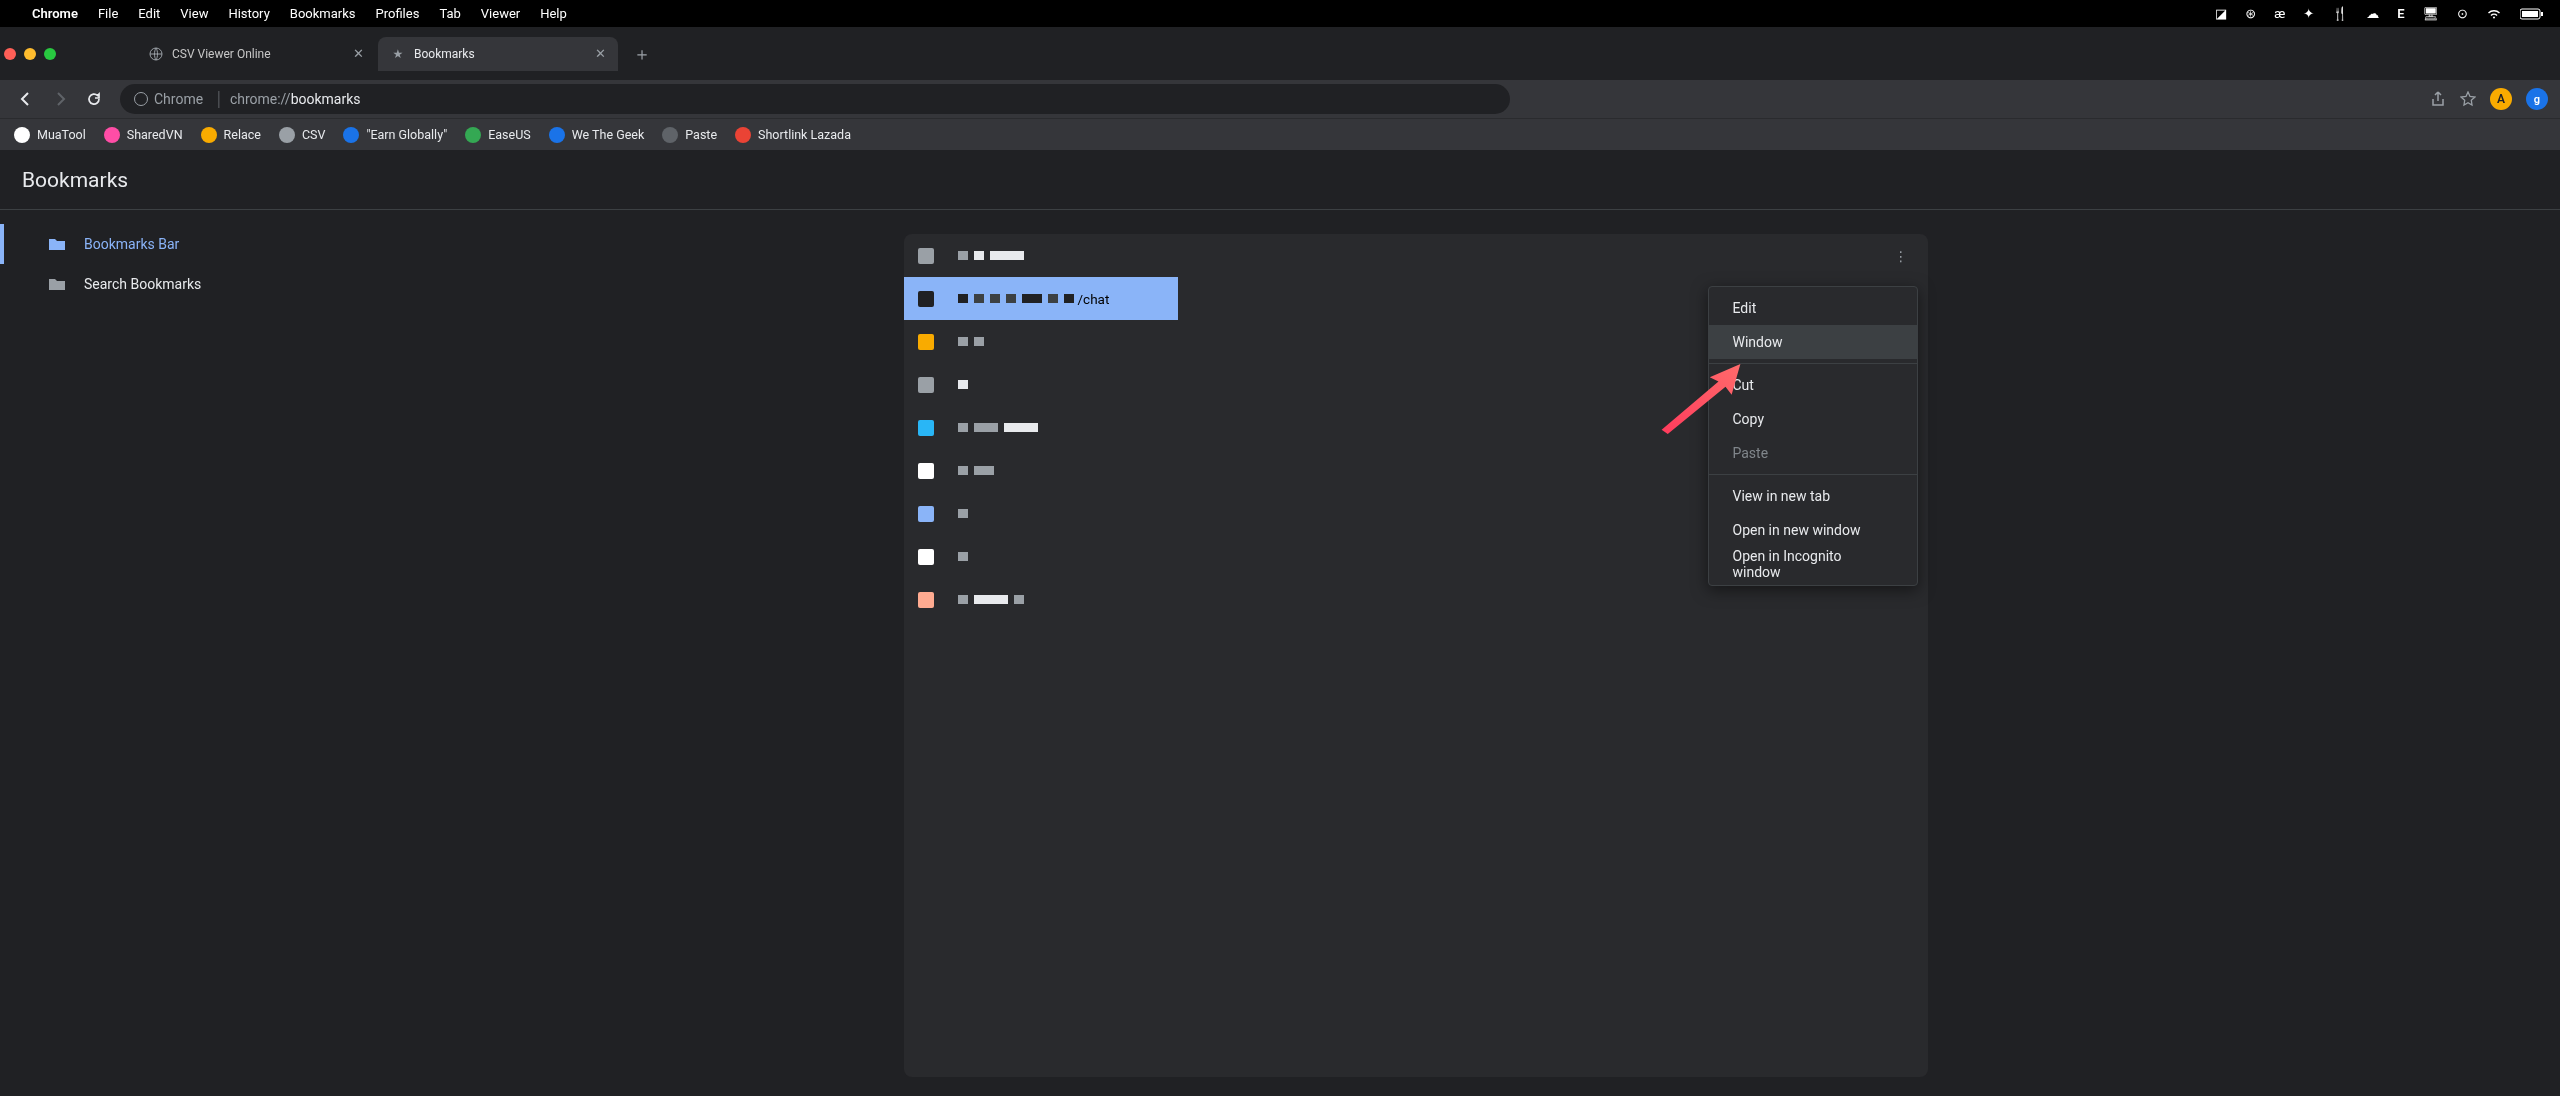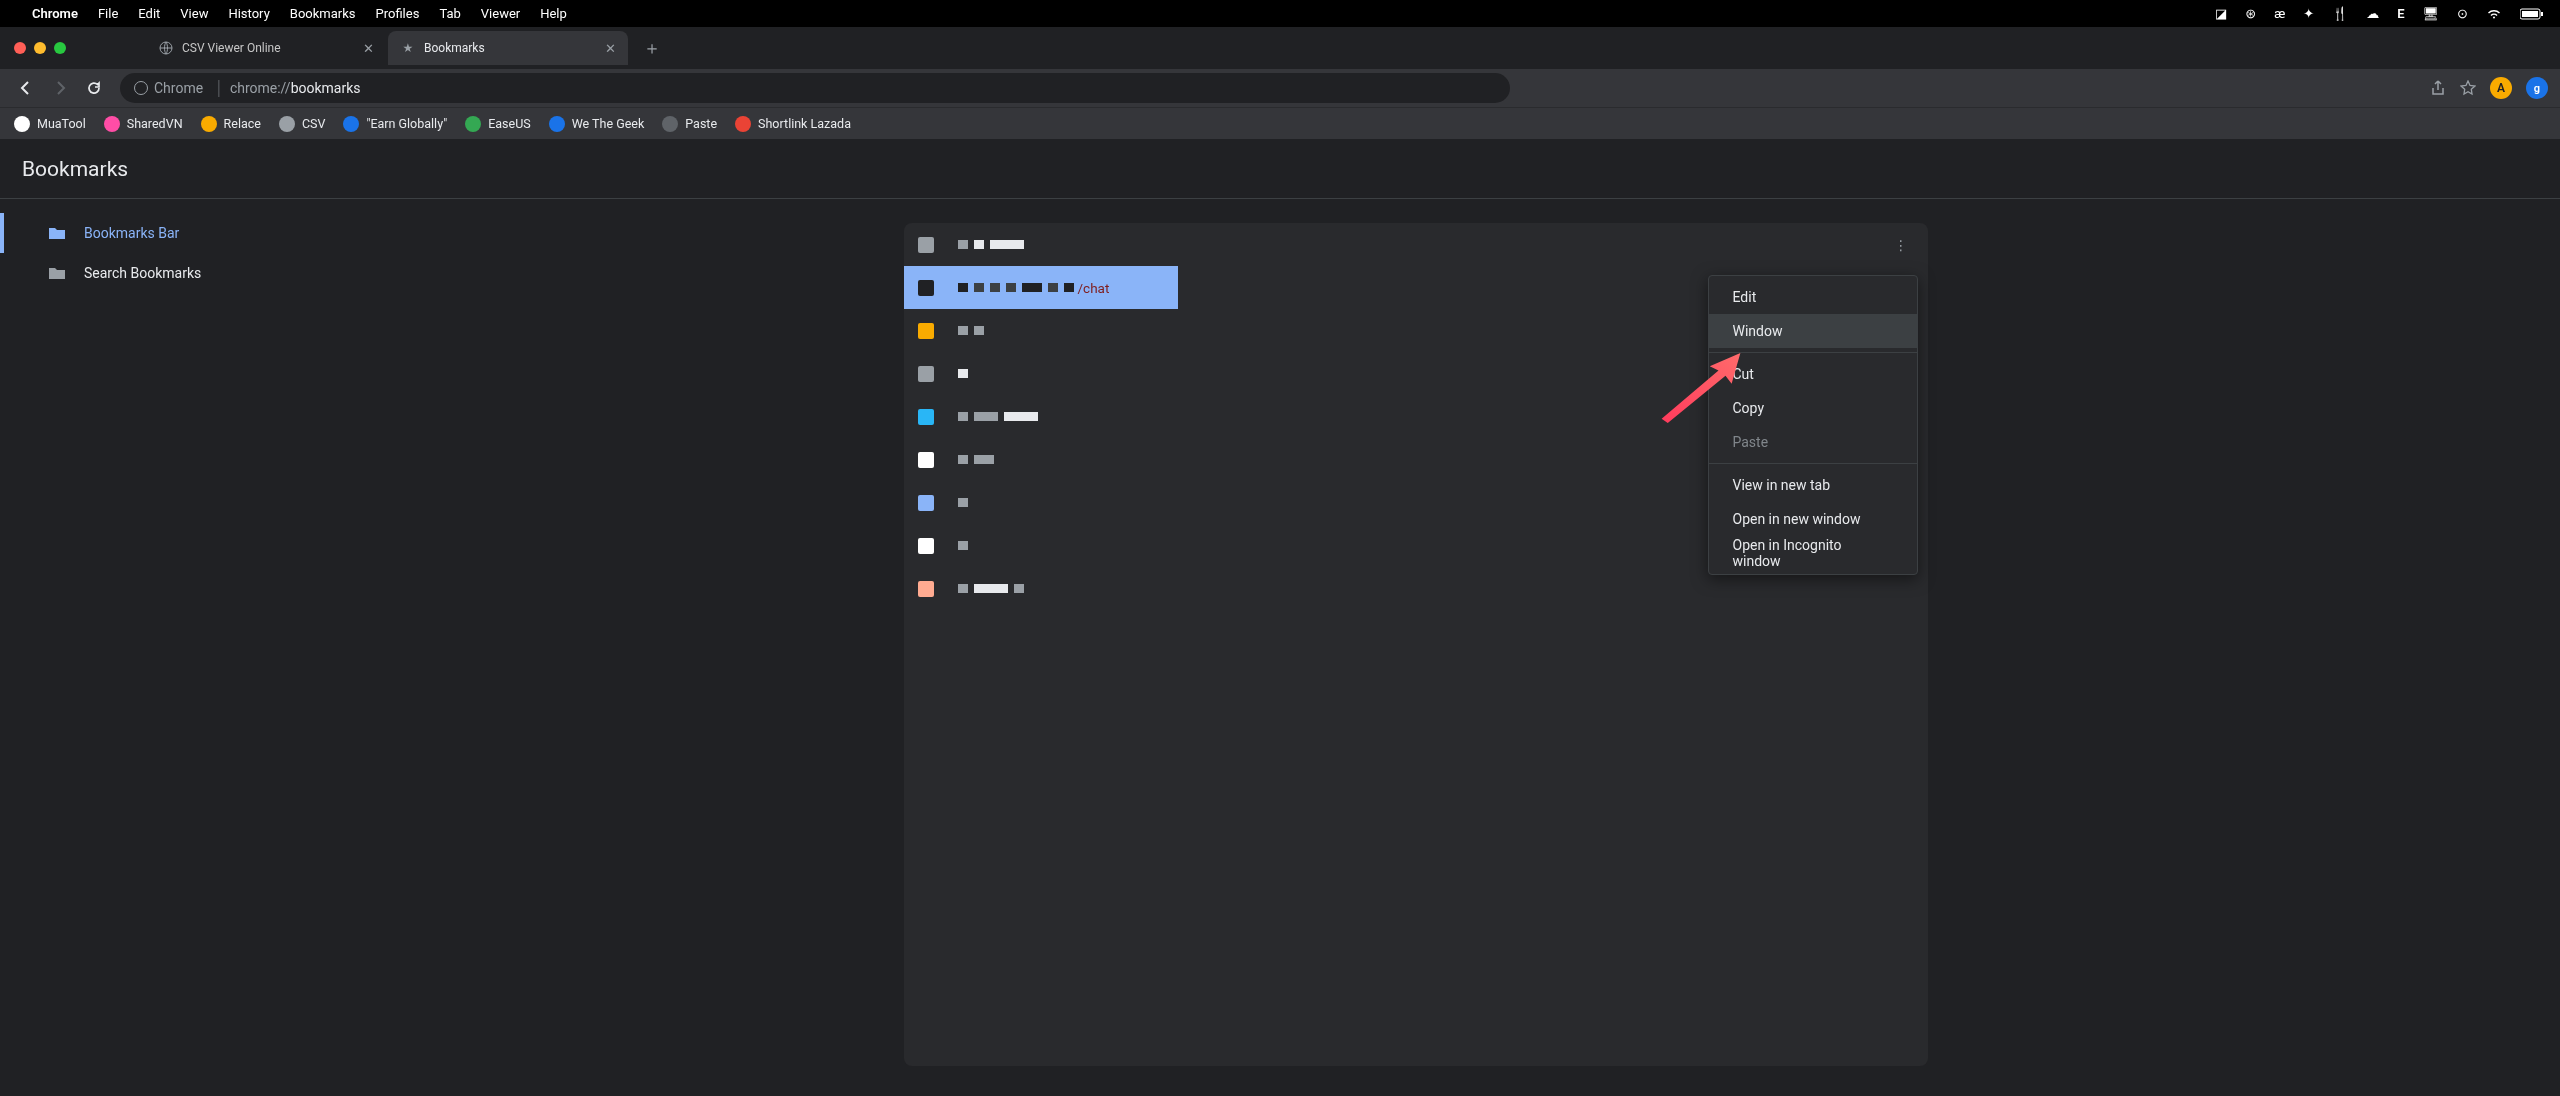--- a/index.html
+++ b/index.html
@@ -8,21 +8,21 @@
 
 .macos-menubar { height: 27px; background: #000; display: flex; align-items: center; padding: 0 16px; font-size: 13px; color: #fff; }
 .macos-menubar .apple { margin-right: 16px; font-size: 15px; }
 .macos-menubar .menu-item { margin-right: 20px; cursor: default; }
 .macos-menubar .menu-item.bold { font-weight: 600; }
 .macos-menubar .spacer { flex: 1; }
 .macos-menubar .right-icon { margin-left: 18px; display:inline-flex; align-items:center; }
 
 
 .chrome-window { background: #202124; }
-.tabstrip { height: 42px; background: #202124; display: flex; align-items: center; padding-left: 14px; }
+.tabstrip { height: 53px; background: #202124; display: flex; align-items: center; padding-left: 4px; }
 .traffic-lights { display: flex; gap: 8px; margin-right: 80px; }
 .traffic-lights span { width: 12px; height: 12px; border-radius: 50%; display:inline-block; }
 .tl-close { background: #ff5f57; }
 .tl-min { background: #febc2e; }
 .tl-max { background: #28c840; }
 .tab { height: 34px; display: flex; align-items: center; padding: 0 12px; border-radius: 8px 8px 0 0; margin-right: 2px; color:#c7c7c7; font-size:12px; position:relative; min-width:240px; }
 .tab.inactive { background: transparent; }
 .tab.active { background: #35363a; color:#e8eaed; }
 .tab .favicon { width:16px; height:16px; margin-right:8px; display:inline-flex; align-items:center; justify-content:center; }
 .tab .tab-title { flex:1; white-space:nowrap; overflow:hidden; text-overflow:ellipsis; }
@@ -64,21 +64,21 @@
 .side-item .folder-icon { margin-right:18px; color:#9aa0a6; }
 .side-item.active .folder-icon { color:#8ab4f8; }
 
 .bm-main { flex:1; padding:24px 24px 24px 0; display:flex; justify-content:center; }
 .bm-card { width:1024px; background:#292a2d; border-radius:8px; overflow:visible; position:relative; }
 .bm-row { height:43px; display:flex; align-items:center; padding:0 14px; position:relative; font-size:13.5px; color:#e8eaed; }
 .bm-row .fav { width:16px; height:16px; margin-right:24px; display:inline-block; border-radius:2px; }
 .bm-row .title-blocks { display:flex; gap:6px; align-items:center; }
 .bm-row .blk { height:9px; background:#e8eaed; display:inline-block; }
 .bm-row .blk.dim { background:#9aa0a6; }
-.bm-row.selected { background:#8ab4f8; color:#7f1d1d; }
+.bm-row.selected { background:#8ab4f8; color:#000000; }
 .bm-row.selected .blk { background:#202124; }
 .bm-row.selected .blk.dim { background:#3c4043; }
 .bm-row .suffix { margin-left:4px; }
 .row-menu-btn { margin-left:auto; color:#9aa0a6; padding:4px 6px; }
 
 
 .context-menu { position:absolute; top:52px; right:10px; width:210px; background:#292a2d; border:1px solid #3c4043; border-radius:4px; box-shadow:0 4px 16px rgba(0,0,0,.5); padding:4px 0; font-size:14px; color:#e8eaed; }
 .context-menu .cm-item { height:34px; display:flex; align-items:center; padding:0 24px; }
 .context-menu .cm-item.hover { background:#3c4043; }
 .context-menu .cm-item.disabled { color:#80868b; }

